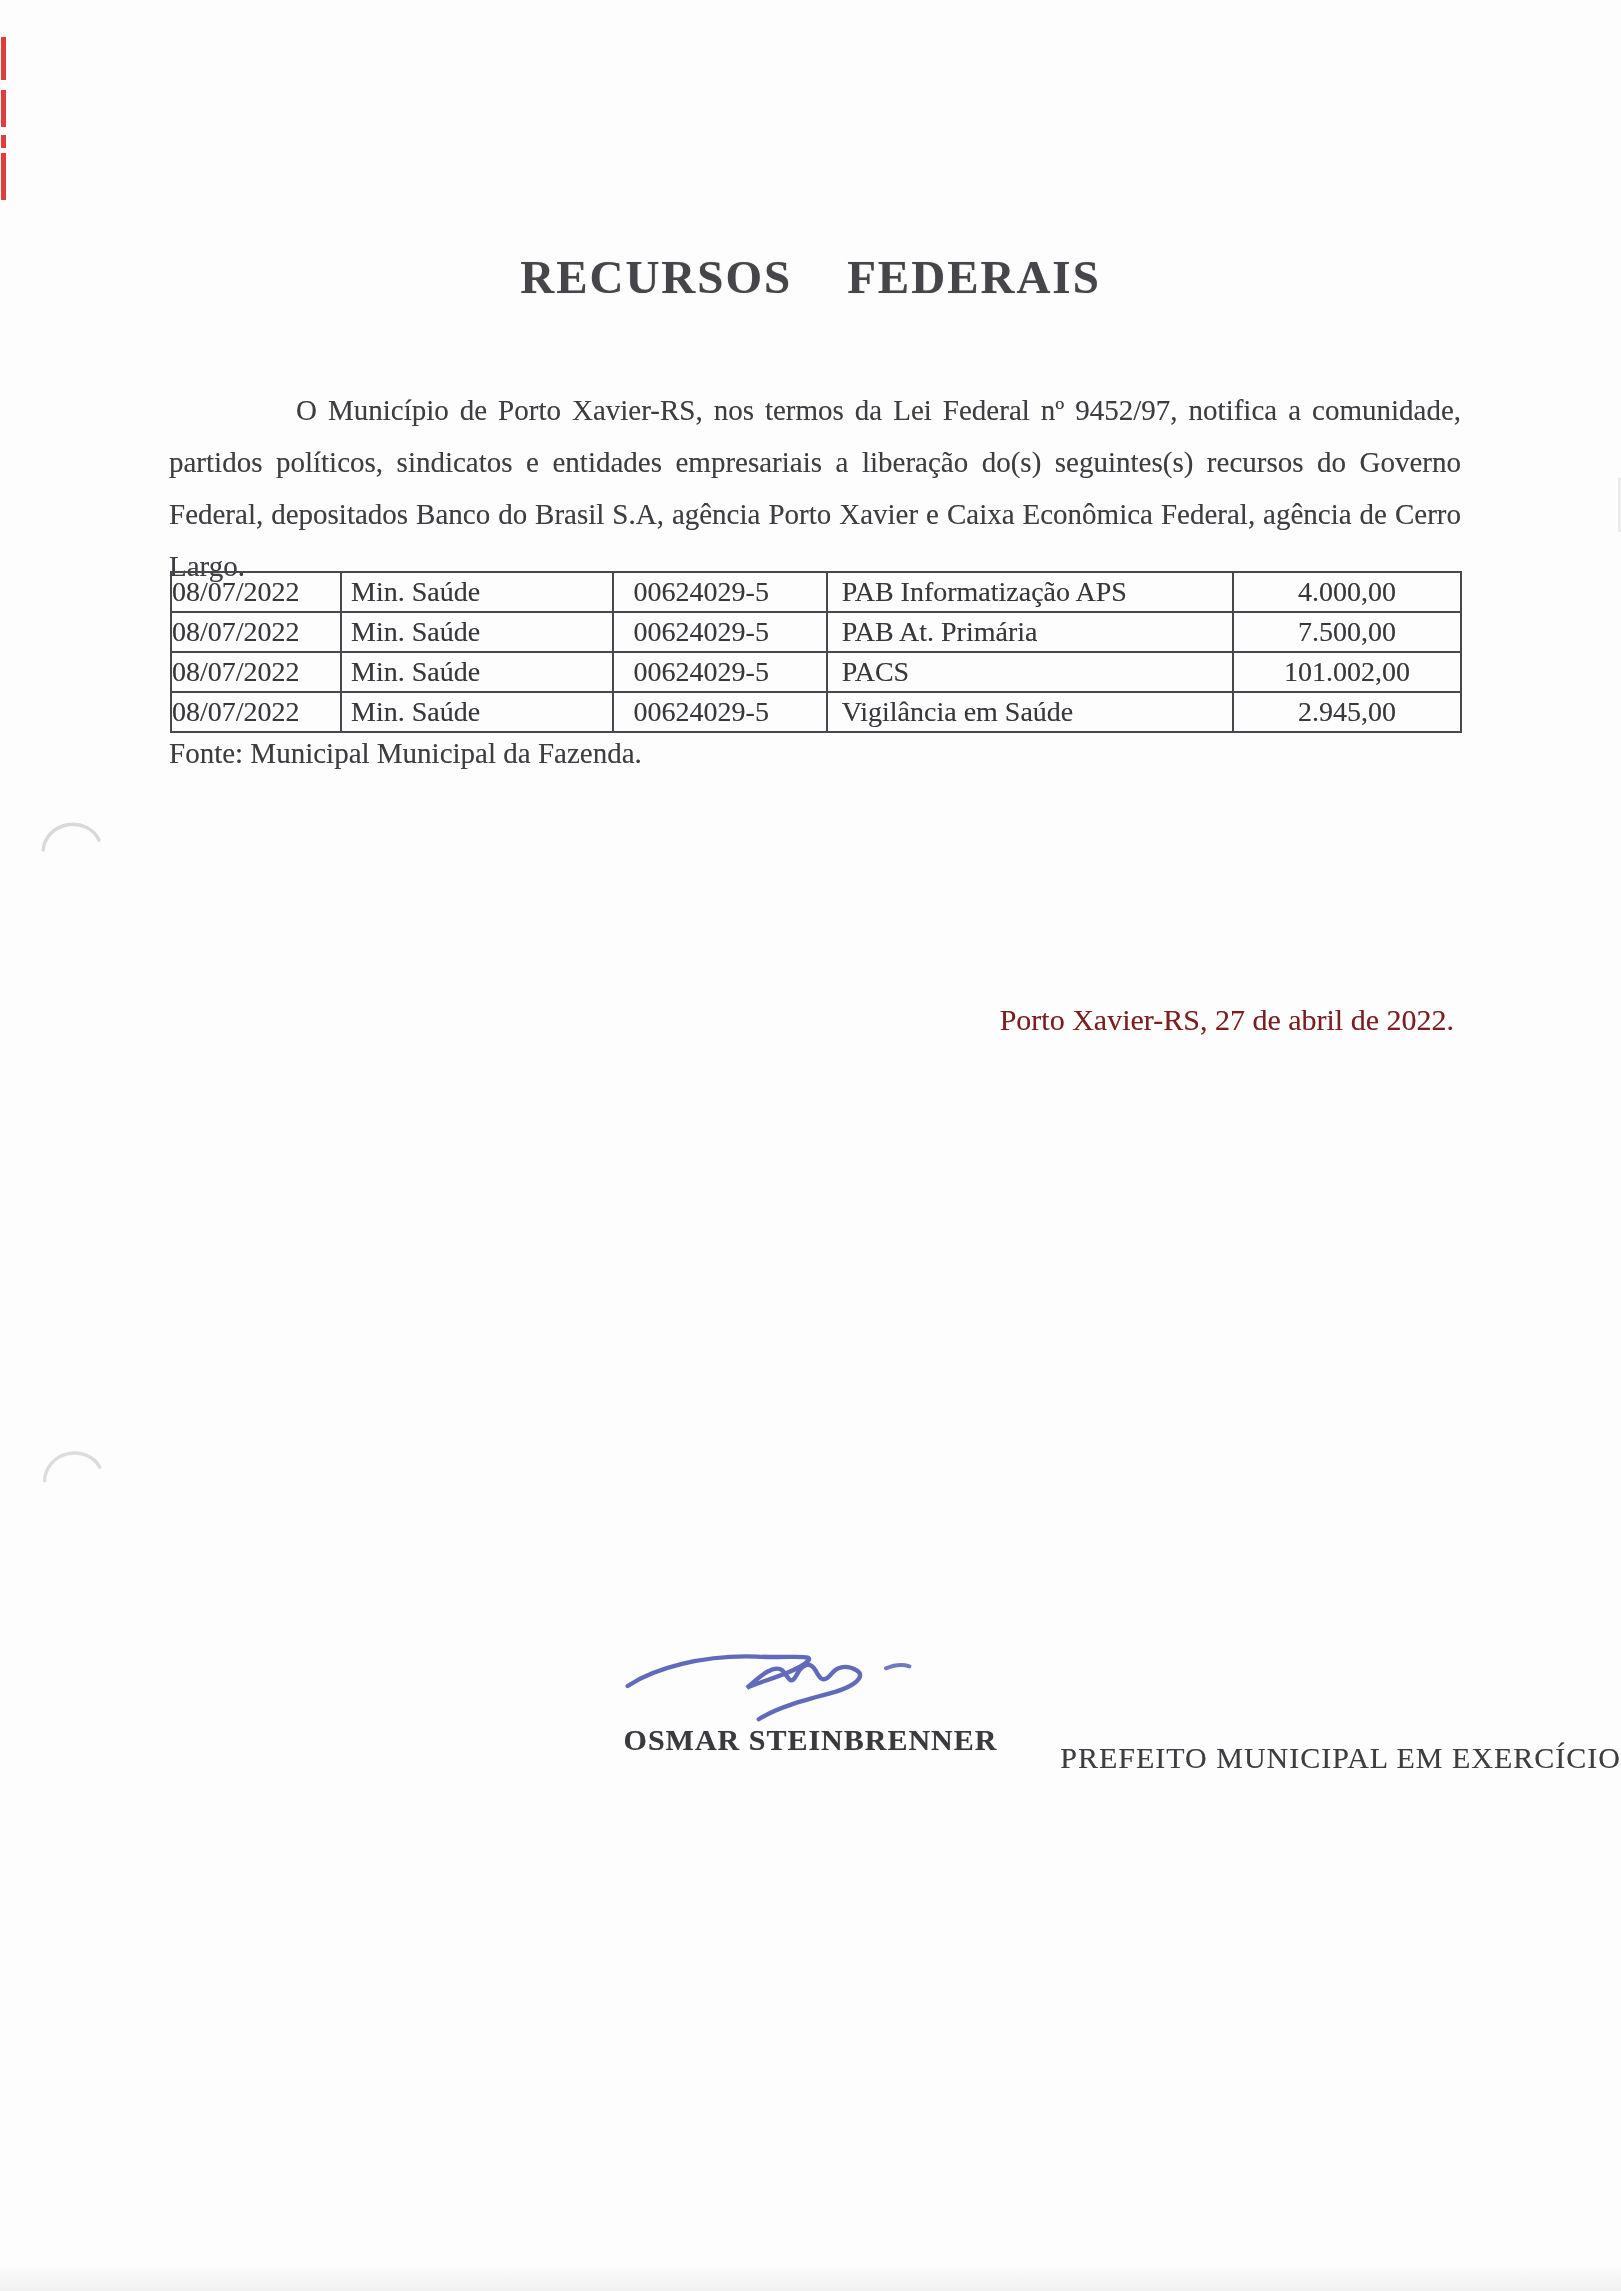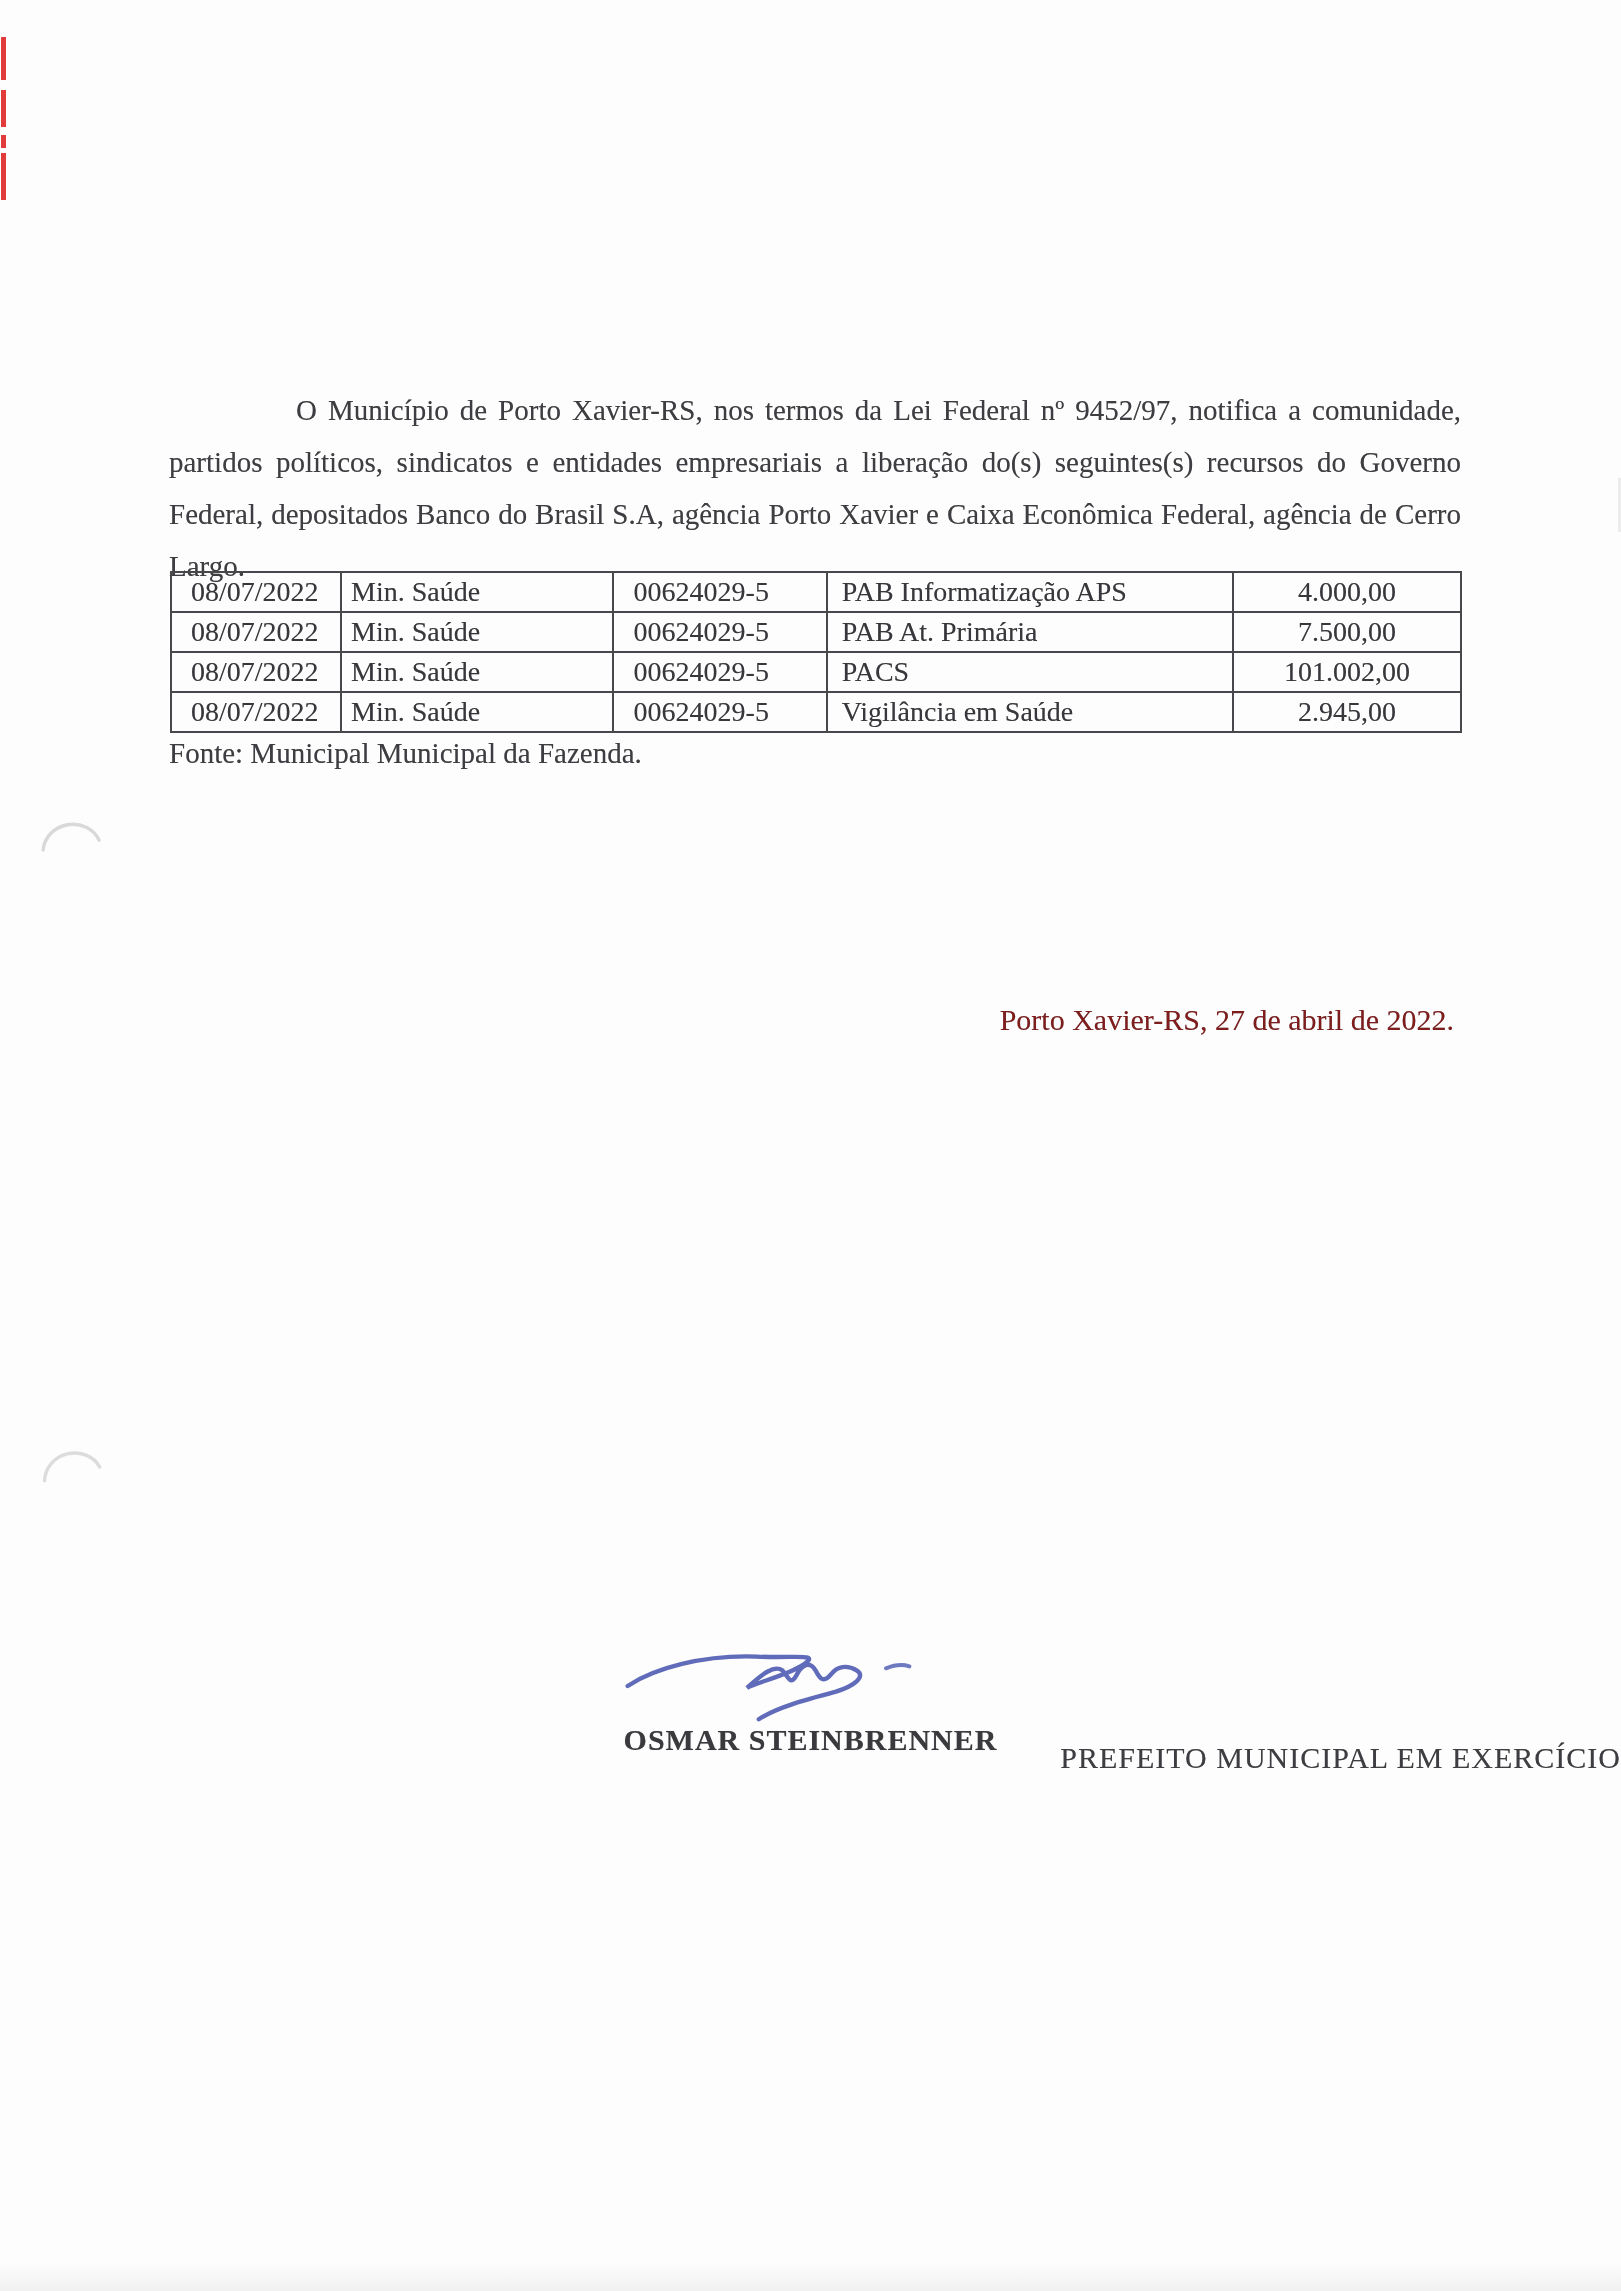--- a/index.html
+++ b/index.html
@@ -72,21 +72,21 @@
     color: #38383c;
     text-shadow: 0 0 0.6px rgba(56,56,60,0.4);
   }
   .funds-table td {
     border: 2px solid #47474c;
     height: 36px;
     padding: 1px 9.8px;
     white-space: nowrap;
     overflow: hidden;
   }
-  .funds-table td.c-date    { padding-left: 19px; }
+  .funds-table td.c-date    { padding-left: 0; }
   .funds-table td.c-min     { padding-left: 9px; }
   .funds-table td.c-code    { padding-left: 19.6px; }
   .funds-table td.c-prog    { padding-left: 13.7px; }
   .funds-table td.c-value   { text-align: center; }
 
   .fonte {
     position: absolute;
     top: 737px;
     left: 169px;
     margin: 0;
@@ -168,20 +168,24 @@
 
 <div class="page">
 
   <div class="edge-marks">
     <span class="edge-mark-1"></span>
     <span class="edge-mark-2"></span>
     <span class="edge-mark-3"></span>
     <span class="edge-mark-4"></span>
   </div>
 
+  <h1 class="title">
+    <span>RECURSOS</span>
+    <span>FEDERAIS</span>
+  </h1>
 
   <p class="intro">O Município de Porto Xavier-RS, nos termos da Lei Federal nº 9452/97, notifica a comunidade, partidos políticos, sindicatos e entidades empresariais a liberação do(s) seguintes(s) recursos do Governo Federal, depositados Banco do Brasil S.A, agência Porto Xavier e Caixa Econômica Federal, agência de Cerro Largo.</p>
 
   <table class="funds-table">
     <colgroup>
       <col style="width:170px">
       <col style="width:272px">
       <col style="width:214px">
       <col style="width:406px">
       <col style="width:228px">

